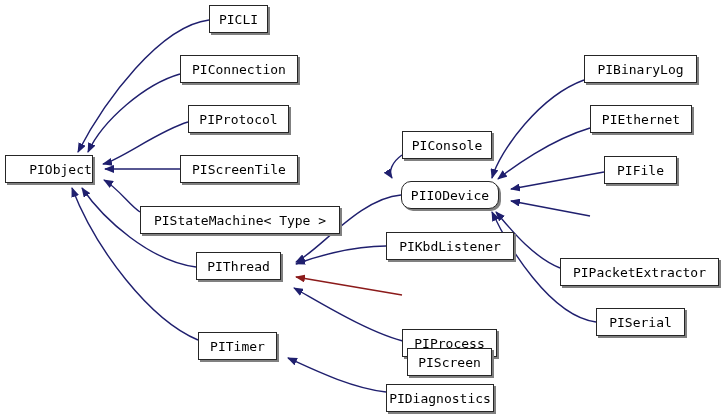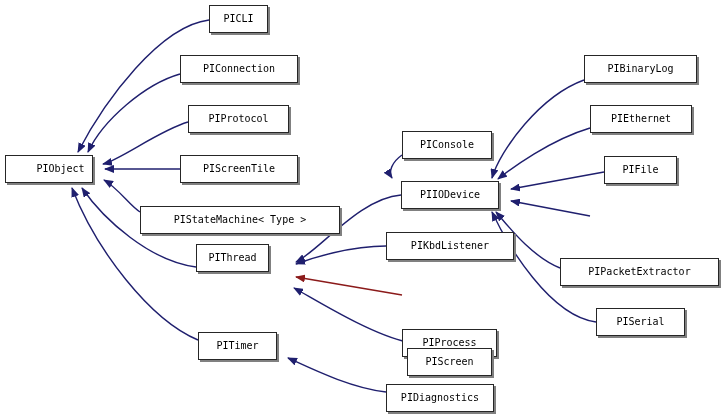--- a/index.html
+++ b/index.html
@@ -25,21 +25,21 @@
   .node {
     position: absolute;
     box-sizing: border-box;
     background: #ffffff;
     border: 1px solid #262626;
     box-shadow: 2px 2px 0 0 #808080;
     display: flex;
     align-items: center;
     justify-content: center;
     color: #000000;
-    font-size: 10px;
+    font-size: 13px;
     line-height: 1;
     letter-spacing: 0px;
     white-space: nowrap;
     z-index: 5;
   }
   .node-label {
     pointer-events: none;
   }
 </style>
 </head>
@@ -100,30 +100,30 @@
   </div>
   <div class="node" style="left:188px; top:105px; width:101px; height:28px;align-items:center;">
     <span class="node-label">PIProtocol</span>
   </div>
   <div class="node" style="left:180px; top:155px; width:118px; height:28px;">
     <span class="node-label">PIScreenTile</span>
   </div>
   <div class="node" style="left:140px; top:206px; width:200px; height:28px;">
     <span class="node-label">PIStateMachine&lt; Type &gt;</span>
   </div>
-  <div class="node" style="left:196px; top:244px; width:73px; height:28px;">
+  <div class="node" style="left:196px; top:252px; width:85px; height:28px;">
     <span class="node-label">PIThread</span>
   </div>
   <div class="node" style="left:198px; top:332px; width:79px; height:28px;">
     <span class="node-label">PITimer</span>
   </div>
   <div class="node" style="left:402px; top:131px; width:90px; height:28px;">
     <span class="node-label">PIConsole</span>
   </div>
-  <div class="node" style="left:401px; top:181px; width:98px; height:28px;">
+  <div class="node" style="left:401px; top:181px; width:98px; height:28px;border-radius:10px;">
     <span class="node-label">PIIODevice</span>
   </div>
   <div class="node" style="left:386px; top:232px; width:128px; height:28px;">
     <span class="node-label">PIKbdListener</span>
   </div>
   <div class="node" style="left:402px; top:283px; width:95px; height:28px;margin-top:46px;">
     <span class="node-label">PIProcess</span>
   </div>
   <div class="node" style="left:407px; top:348px; width:85px; height:28px;">
     <span class="node-label">PIScreen</span>

